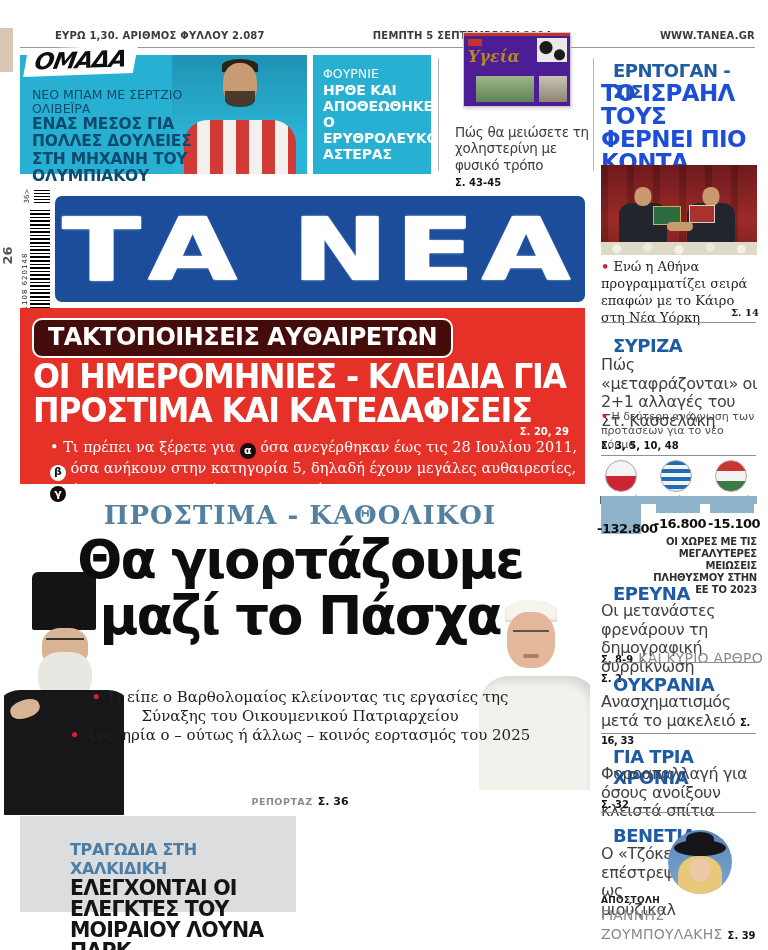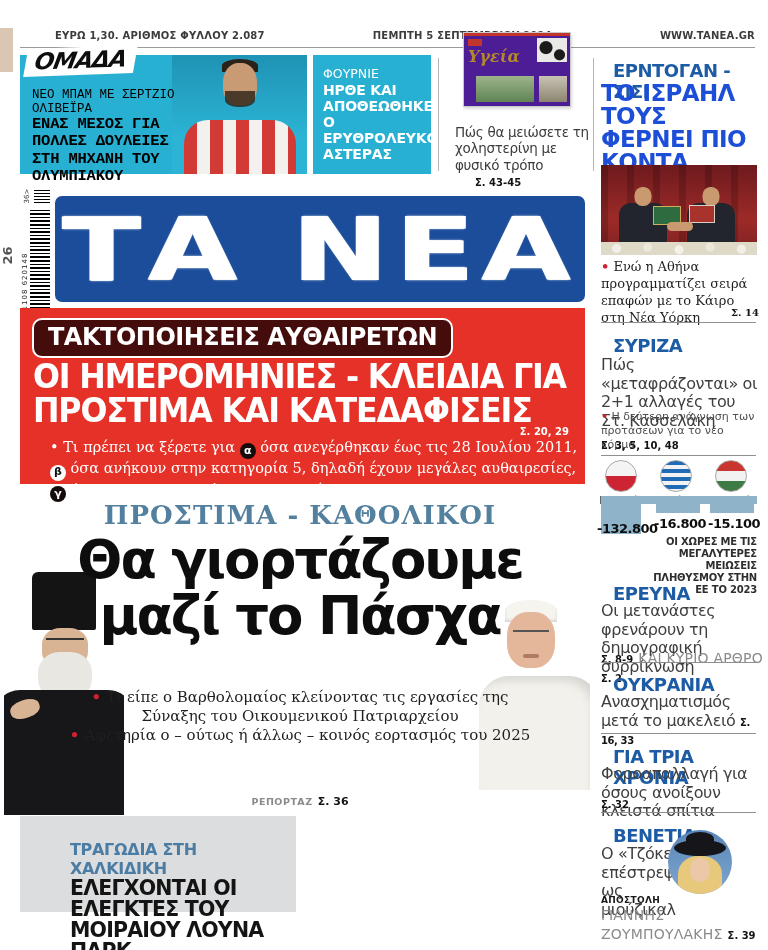--- a/index.html
+++ b/index.html
@@ -21,21 +21,21 @@
      background:repeating-linear-gradient(0deg,#000 0 1.6px,#fff 1.6px 3.6px);}
   .barcode-num{position:absolute;left:-1px;top:18px;height:122px;writing-mode:vertical-rl;
      transform:rotate(180deg);font-size:7px;color:#222;letter-spacing:1px;}
   
   .cyan{background:#28b0d2;position:absolute;top:55px;height:119px;}
   .cyan1{left:20px;width:287px;}
   .cyan2{left:313px;width:118px;}
   .omada-logo{position:absolute;left:26px;top:47px;background:#fff;padding:0 9px 2px 9px;
      transform:skewX(-12deg) rotate(-2deg);font-style:italic;font-weight:bold;font-size:23px;
      color:#0e0e0e;z-index:3;letter-spacing:-1px;}
-  .cyan-textL{position:absolute;left:12px;top:33px;color:#000000;line-height:1.12;width:170px;z-index:2;font-family:Liberation Mono, monospace;}
+  .cyan-textL{position:absolute;left:12px;top:33px;color:#0c4a6e;line-height:1.12;width:170px;z-index:2;}
   .cyan-kicker{font-size:12.5px;}
   .cyan-title{font-size:15.5px;font-weight:bold;letter-spacing:-.2px;}
   .cyan2 .pad{padding:12px 10px;color:#fff;line-height:1.16;}
   
   .player{position:absolute;right:0;top:0;width:135px;height:119px;overflow:hidden;
      background:linear-gradient(180deg,#1f93b4,#2cb4d6 70%);}
   .player .head{position:absolute;left:50%;top:8px;transform:translateX(-50%);width:34px;height:42px;
      background:#c99b75;border-radius:45% 45% 40% 40%;}
   .player .hair{position:absolute;left:50%;top:4px;transform:translateX(-50%);width:36px;height:13px;
      background:#2a2118;border-radius:50% 50% 0 0;}
@@ -53,21 +53,21 @@
      font-weight:bold;font-size:16px;color:#b3892c;}
   .ygeia-cow{position:absolute;right:3px;top:5px;width:30px;height:24px;background:#e9e9e6;
      background-image:radial-gradient(circle at 30% 40%,#1c1c1c 6px,transparent 7px),
                       radial-gradient(circle at 75% 70%,#1c1c1c 5px,transparent 6px);}
   .ygeia-photo{position:absolute;left:12px;bottom:4px;width:58px;height:26px;
      background:linear-gradient(180deg,#9db48b,#5f8456);}
   .ygeia-photo2{position:absolute;right:3px;bottom:4px;width:28px;height:26px;
      background:linear-gradient(180deg,#c9c3b4,#8b8570);}
   .ygeia-text{position:absolute;left:455px;top:124px;width:135px;font-size:13.5px;color:#3d3d3d;
      line-height:1.22;letter-spacing:-.3px;}
-  .ygeia-pages{position:absolute;left:455px;top:177px;font-size:10px;font-weight:bold;color:#131313;margin-left:20px;}
+  .ygeia-pages{position:absolute;left:455px;top:177px;font-size:10px;font-weight:bold;color:#131313;}
   
   .rk{position:absolute;left:601px;width:158px;font-weight:bold;color:#1d5ca5;font-size:18px;
       letter-spacing:-.5px;margin-left:12px;}
   .rtitle{position:absolute;left:601px;width:162px;color:#1d4ed8;font-weight:bold;line-height:1.0;
       letter-spacing:-.6px;}
   .rbody{position:absolute;left:601px;width:160px;color:#3f3f3f;font-size:16px;line-height:1.16;
       letter-spacing:-.4px;}
   .rnote{position:absolute;left:601px;width:158px;font-family:"DejaVu Serif",serif;font-size:13px;
       color:#1f1f1f;line-height:1.3;}
   .rnote-s{position:absolute;left:601px;width:158px;font-size:11px;color:#4f4f4f;line-height:1.25;}

